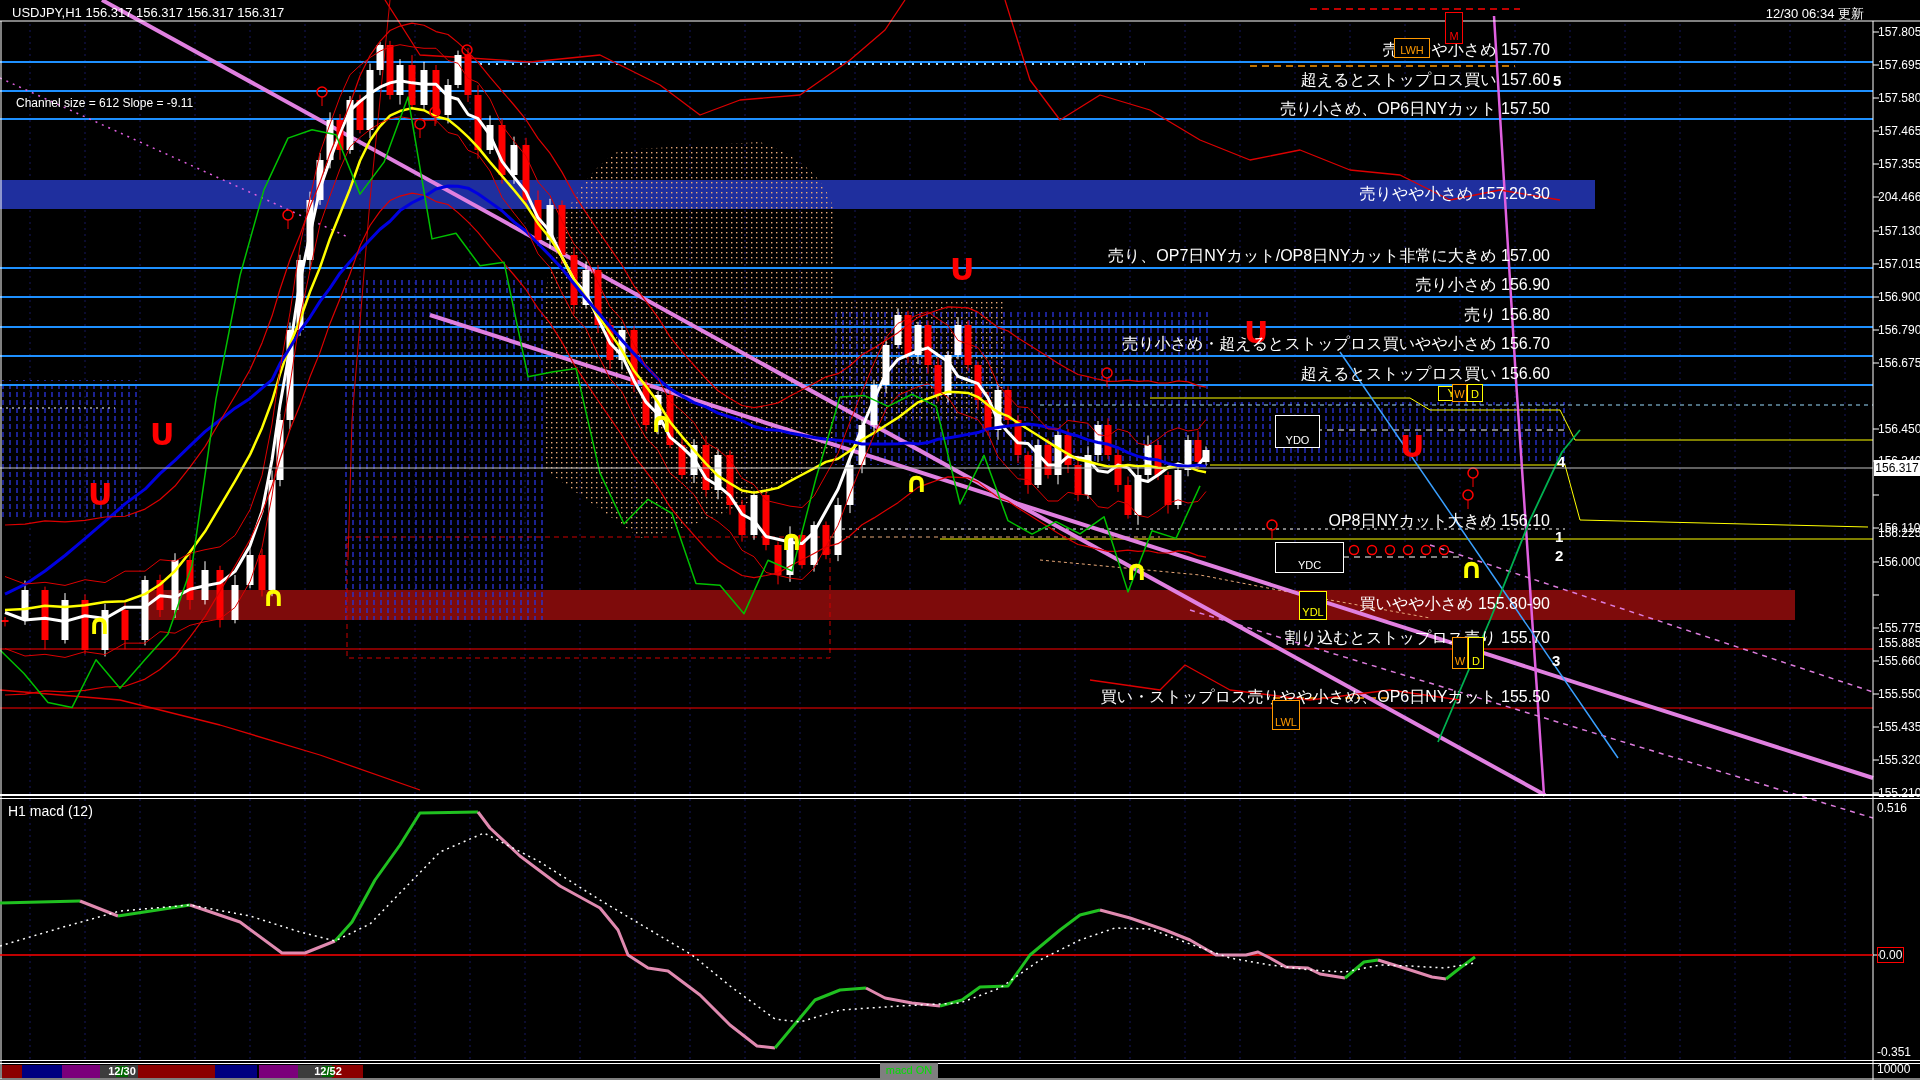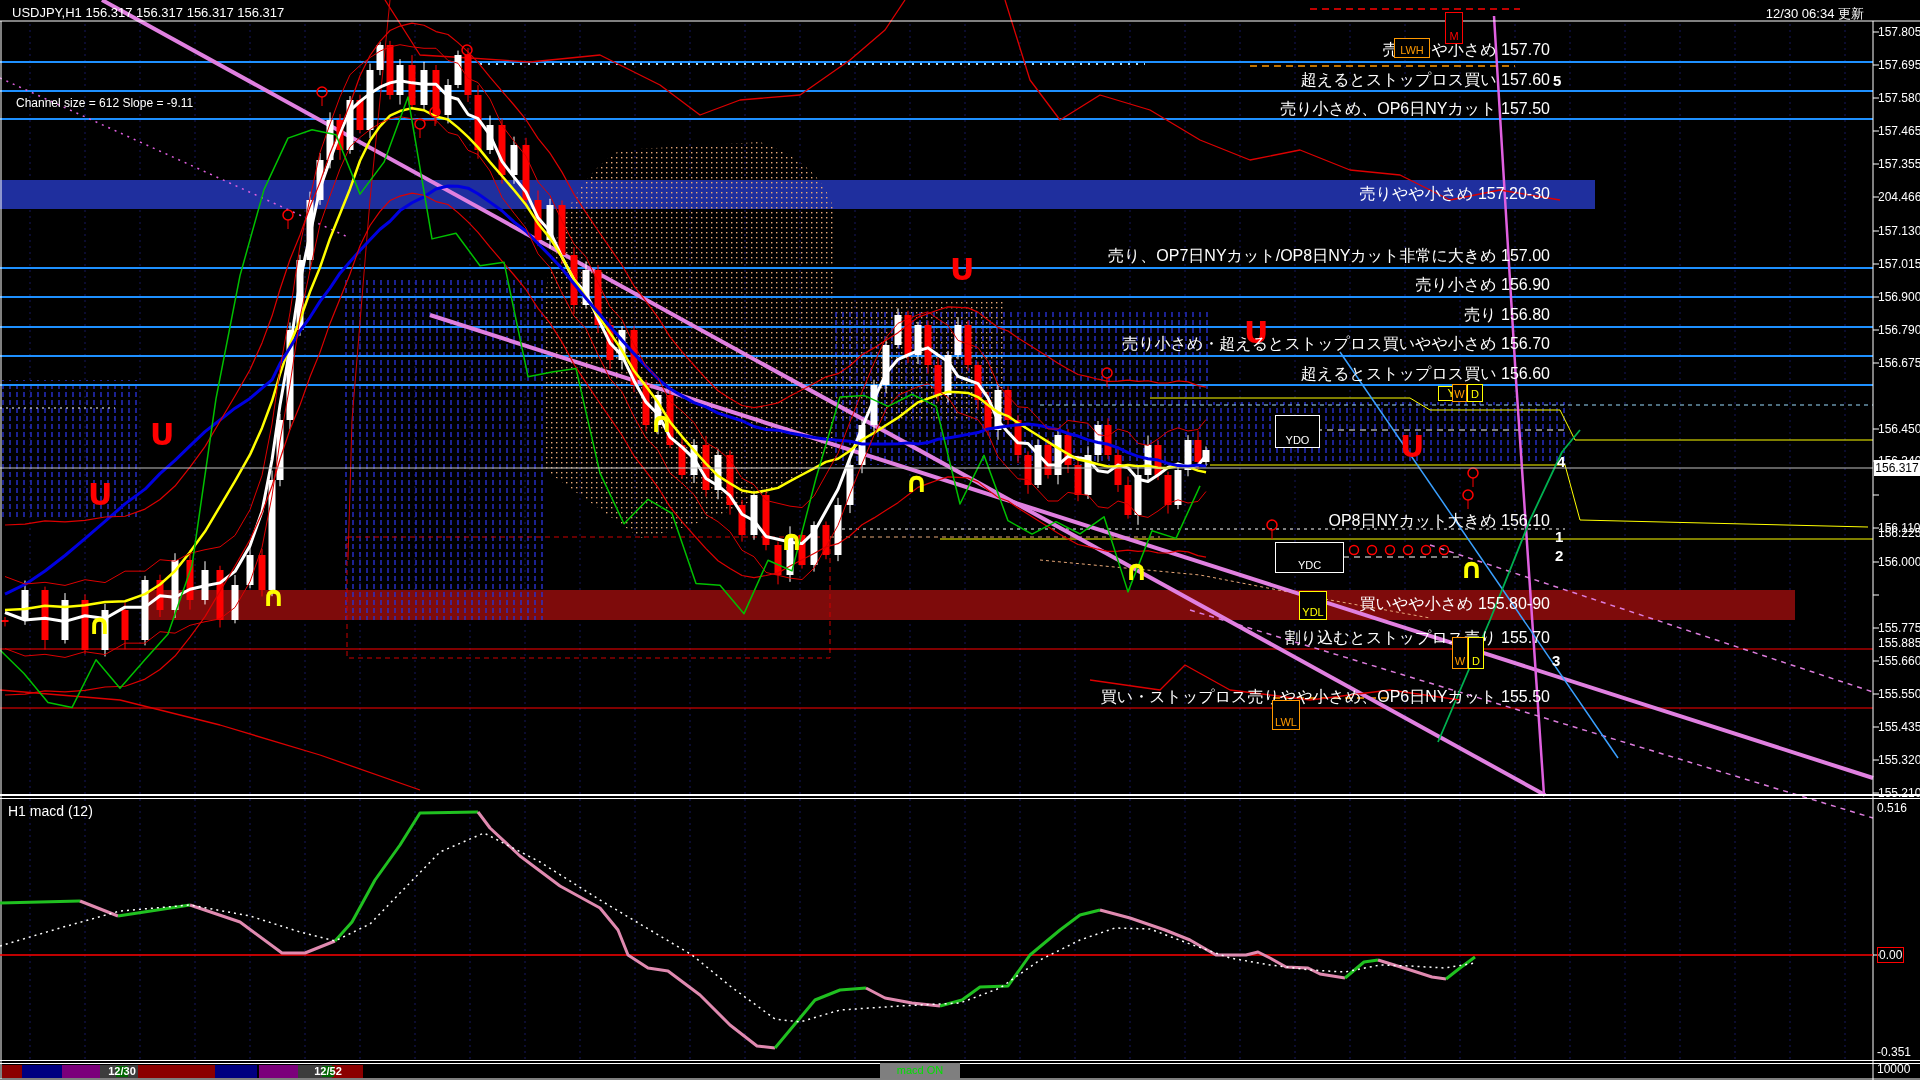--- a/index.html
+++ b/index.html
@@ -13,21 +13,21 @@
   #updated{right:56px;top:5px;font-size:13px;}
   .axis-label{position:absolute;left:1878px;color:#fff;font-size:12px;transform:translateY(-50%);}
   #current-price{position:absolute;left:1874px;width:46px;height:16px;background:#fff;color:#000;
                  font-size:12px;text-align:center;line-height:16px;}
   .anno{position:absolute;right:370px;font-size:16px;color:#fff;transform:translateY(-50%);}
   .chn{position:absolute;color:#fff;font-size:15px;font-weight:bold;}
   .obox{position:absolute;background:#000;font-size:11px;display:flex;align-items:flex-end;justify-content:center;box-sizing:border-box;padding-bottom:1px;}
   #macd-label{left:8px;top:803px;font-size:14px;}
   .macd-val{position:absolute;left:1877px;font-size:12px;color:#fff;transform:translateY(-50%);}
   #macd-zero{border:1px solid #ff0000;padding:0 1px;}
-  #macd-btn{position:absolute;left:880px;top:1063px;width:80px;height:15px;background:#7f7f7f;
+  #macd-btn{position:absolute;left:880px;top:1063px;width:58px;height:15px;background:#7f7f7f;
             color:#00e000;font-size:11px;text-align:center;line-height:15px;cursor:pointer;}
   .tl-label{position:absolute;top:1065px;color:#fff;font-size:11px;font-weight:bold;transform:translateX(-50%);}
 </style>
 </head>
 <body>
 
 <div id="screen">
   <svg id="chart-svg" width="1920" height="1080">
       <defs>
         <pattern id="dots" width="5" height="5" patternUnits="userSpaceOnUse">

